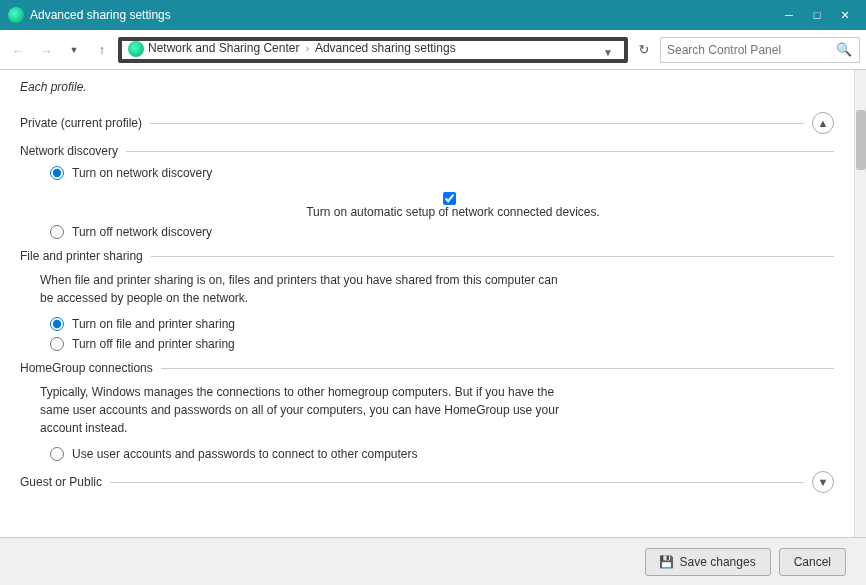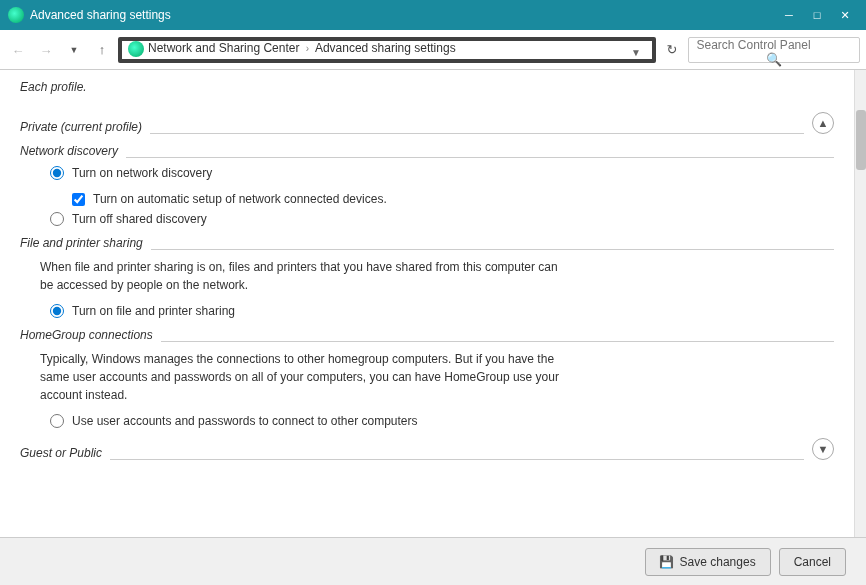--- a/index.html
+++ b/index.html
@@ -89,29 +89,28 @@
       font-size: 10px;
     }
     .refresh-btn {
       width: 24px; height: 24px;
       background: none; border: none;
       border-radius: 3px; cursor: pointer;
       font-size: 13px; color: #555;
       display: flex; align-items: center; justify-content: center;
     }
     .search-box {
-      width: 172px;
+      width: 200px;
       height: 26px;
       border: 1px solid #ccc;
       border-radius: 2px;
       display: flex;
       align-items: center;
       padding: 0 6px;
       background: white;
-      flex-direction: column;
     }
     .search-box input {
       border: none; outline: none;
       font-size: 12px; color: #999;
       flex: 1; background: transparent;
     }
     .search-icon-btn {
       width: 18px; height: 18px;
       border: none; background: none;
       cursor: pointer; color: #666;
@@ -151,23 +150,22 @@
 
     .each-profile {
       font-size: 12px;
       color: #333;
       padding: 10px 0 8px 0;
       font-style: italic;
     }
 
     .section-header {
       display: flex;
-      align-items: flex-end;
+      align-items: center;
       margin: 10px 0 8px 0;
-      font-style: italic;
     }
     .section-title {
       font-size: 12px;
       color: #333;
       white-space: nowrap;
       margin-right: 8px;
     }
     .section-line {
       flex: 1;
       height: 1px;
@@ -206,20 +204,21 @@
       flex-shrink: 0;
     }
     .radio-label {
       font-size: 12px;
       color: #333;
     }
     .checkbox-item {
       display: flex;
       align-items: center;
       margin: 12px 0 6px 22px;
+      flex-direction: column;
     }
     .checkbox-input {
       width: 13px; height: 13px;
       margin-right: 8px;
       flex-shrink: 0;
     }
     .checkbox-label {
       font-size: 12px;
       color: #333;
     }
@@ -317,34 +316,38 @@
       <div class="radio-item">
         <input type="radio" class="radio-input" name="network_disc" checked="" style="">
         <label class="radio-label">Turn on network discovery</label>
       </div>
       <div class="checkbox-item">
         <input type="checkbox" class="checkbox-input" checked="" style="">
         <label class="checkbox-label">Turn on automatic setup of network connected devices.</label>
       </div>
       <div class="radio-item">
         <input type="radio" class="radio-input" name="network_disc" style="">
-        <label class="radio-label">Turn off shared discovery</label>
+        <label class="radio-label">Turn off network discovery</label>
       </div>
     </div>
 
     <div class="section-header">
       <span class="section-title">File and printer sharing</span>
       <div class="section-line"></div>
     </div>
     <div class="section-desc" style="white-space:pre-line;">When file and printer sharing is on, files and printers that you have shared from this computer can
 be accessed by people on the network.</div>
     <div class="radio-group">
       <div class="radio-item">
         <input type="radio" class="radio-input" name="file_printer" checked="" style="">
         <label class="radio-label">Turn on file and printer sharing</label>
+      </div>
+      <div class="radio-item">
+        <input type="radio" class="radio-input" name="file_printer" style="">
+        <label class="radio-label">Turn off file and printer sharing</label>
       </div>
     </div>
 
     <div class="section-header">
       <span class="section-title">HomeGroup connections</span>
       <div class="section-line"></div>
     </div>
     <div class="section-desc" style="white-space:pre-line;">Typically, Windows manages the connections to other homegroup computers. But if you have the
 same user accounts and passwords on all of your computers, you can have HomeGroup use your
 account instead.</div>

